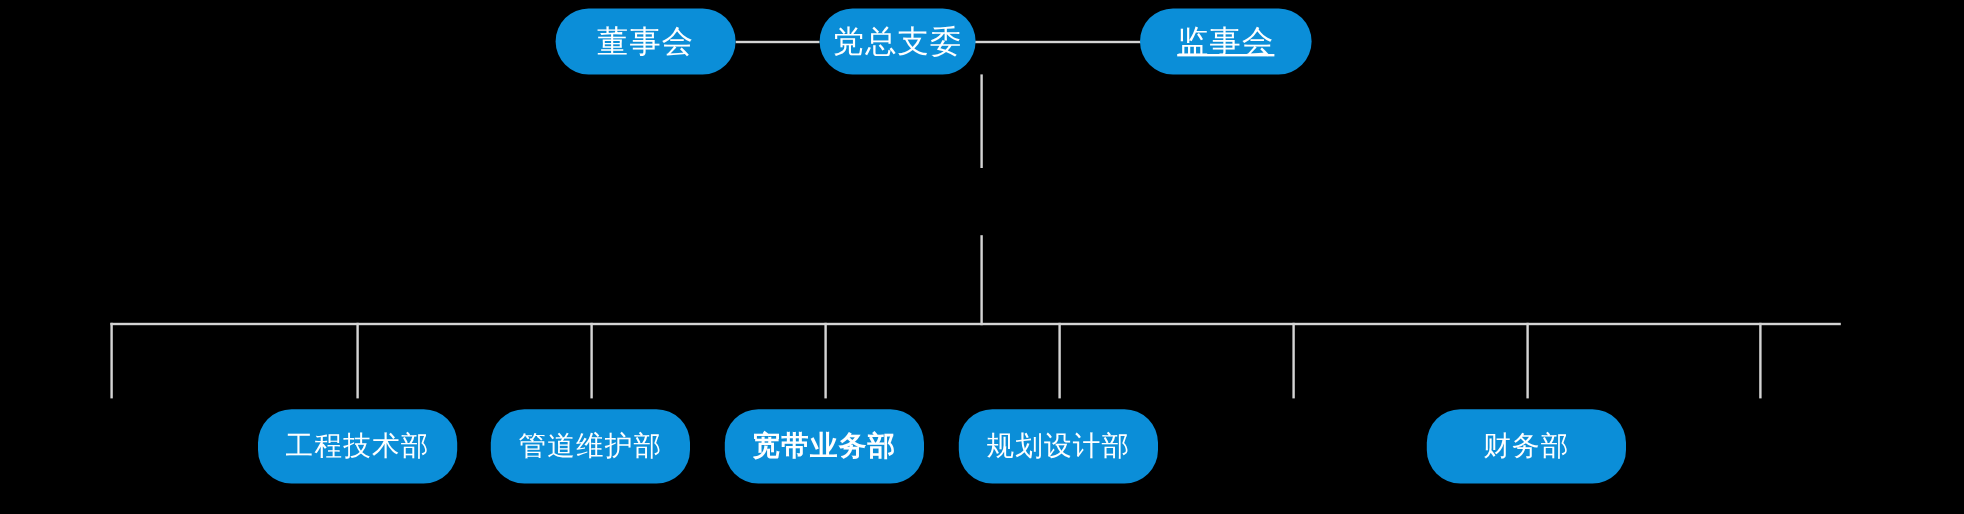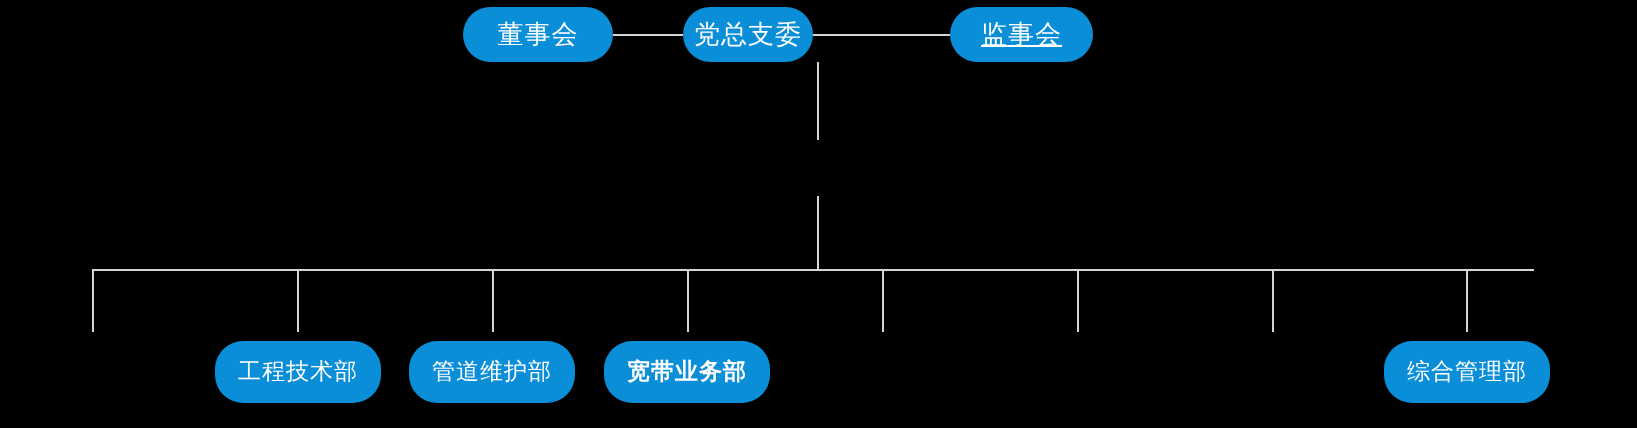--- a/index.html
+++ b/index.html
@@ -71,18 +71,19 @@
   <div class="node node-lg" style="left:950px; top:7px; width:143px; height:55px;text-decoration:underline;">监事会</div>
 
 
 
   <div class="node node-sm" style="left:215px; top:341px; width:166px; height:62px;">工程技术部</div>
 
   <div class="node node-sm" style="left:409px; top:341px; width:166px; height:62px;">管道维护部</div>
 
   <div class="node node-sm" style="left:604px; top:341px; width:166px; height:62px;font-weight:bold;">宽带业务部</div>
 
+  <div class="node node-sm" style="left:799px; top:341px; width:166px; height:62px;">规划设计部</div>
 
 
+  <div class="node node-sm" style="left:1189px; top:341px; width:166px; height:62px;">财务部</div>
 
-  <div class="node node-sm" style="left:1384px; top:341px; width:166px; height:62px;">综合管理部</div>
 
 </div>
 
 </body></html>

